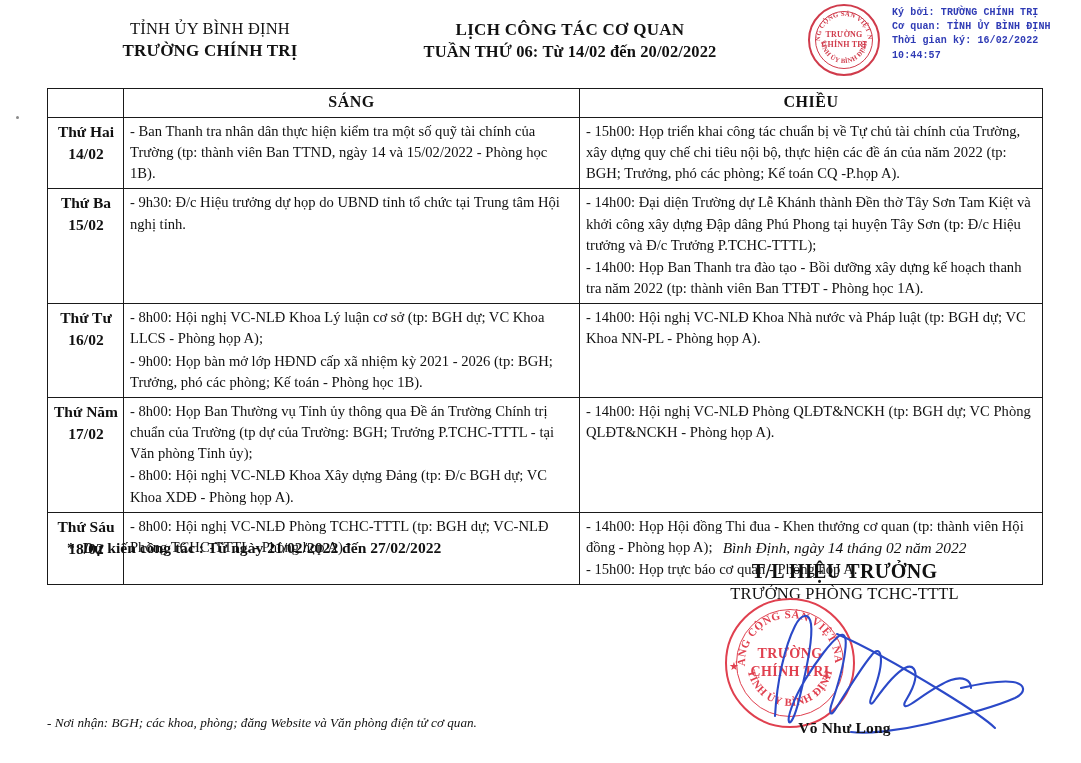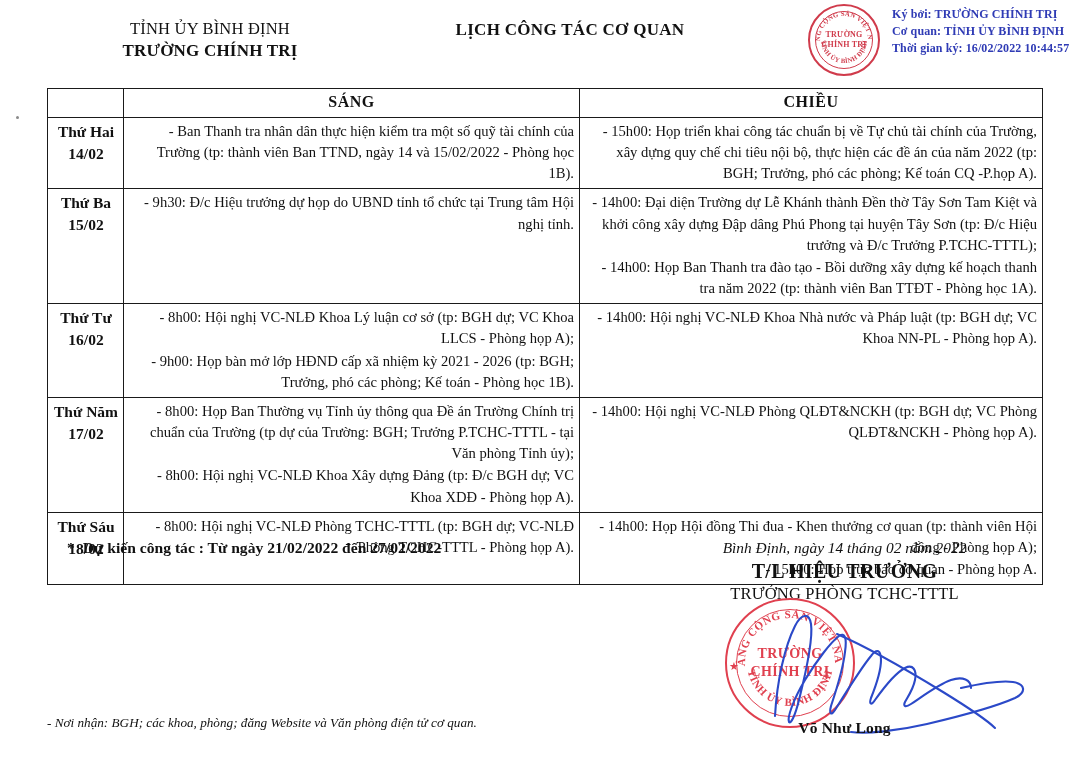--- a/index.html
+++ b/index.html
@@ -116,22 +116,22 @@
     font-weight: bold;
     fill: #d03b4b;
     letter-spacing: .3px;
   }
   .digi-meta {
     position: absolute;
     left: 92px;
     top: 4px;
     width: 180px;
     color: #2f3bb5;
-    font-family: Liberation Serif, serif;
-    font-size: 12px;
+    font-family: Liberation Mono, monospace;
+    font-size: 10px;
     font-weight: bold;
     line-height: 1.42;
     letter-spacing: .1px;
   }
 
   
   .schedule-wrap {
     position: absolute;
     left: 47px;
     top: 88px;
@@ -165,21 +165,20 @@
     text-align: center;
     vertical-align: middle;
     font-size: 15.5px;
     font-weight: bold;
     line-height: 1.42;
     padding: 4px 2px;
   }
   td.slot-cell {
     font-size: 14.6px;
     line-height: 1.45;
-    text-align: right;
   }
   td.slot-cell p {
     margin: 0;
   }
   td.slot-cell p + p {
     margin-top: 1px;
   }
 
   
   .footer {
@@ -343,20 +342,21 @@
 
 <div class="doc-header">
 
   <div class="org-block">
     <div class="org-line1">TỈNH ỦY BÌNH ĐỊNH</div>
     <div class="org-line2">TRƯỜNG CHÍNH TRỊ</div>
   </div>
 
   <div class="title-block">
     <div class="title-main">LỊCH CÔNG TÁC CƠ QUAN</div>
+    <div class="title-sub">TUẦN THỨ 06: Từ 14/02 đến 20/02/2022</div>
   </div>
 
   <div class="digi-sign">
     <div class="digi-seal">
       <div class="ring-outer"></div>
       <div class="ring-inner"></div>
       <svg class="arc-text" viewBox="0 0 72 72">
         <defs>
           <path id="dsArcTop" d="M 12,36 A 24,24 0 0 1 60,36"></path>
           <path id="dsArcBot" d="M 13,36 A 23,23 0 0 0 59,36"></path>

